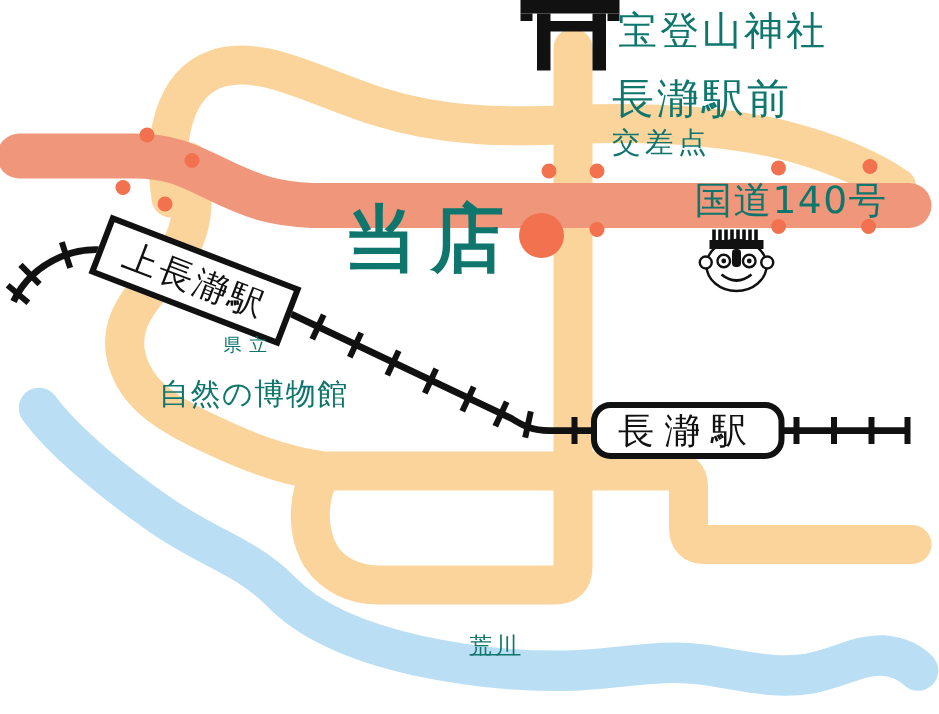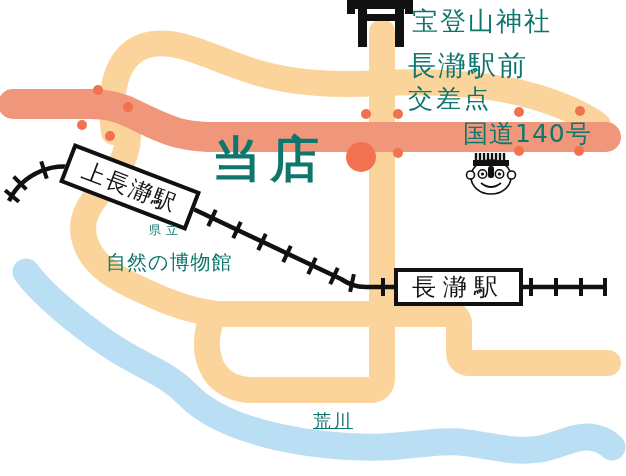--- a/index.html
+++ b/index.html
@@ -8,30 +8,30 @@
   .map svg.layer{position:absolute;left:0;top:0;z-index:1;}
   .road-minor{stroke:var(--road-minor,#FBD49B);}
   .road-main{stroke:var(--road-route140,#F0977B);}
   .river-stroke{stroke:var(--river,#BADFF4);}
   .rail{stroke:var(--railway,#111111);}
   .dot{fill:var(--marker,#F2714E);}
   .lbl{position:absolute;z-index:3;color:#0f766e;white-space:nowrap;line-height:1;}
   .station{position:absolute;z-index:2;box-sizing:border-box;background:#fff;border:4px solid #111;
            display:flex;align-items:center;justify-content:center;color:#111;}
   .station-kami{left:62px;top:166px;width:136px;height:42px;transform:rotate(21deg);font-size:23px;letter-spacing:2px;}
-  .station-nagatoro{left:394px;top:268px;width:129px;height:38px;font-size:24px;letter-spacing:7px;}
+  .station-nagatoro{left:394px;top:268px;width:129px;height:38px;font-size:24px;letter-spacing:7px;border-radius:13px;}
   .lbl-shrine{left:412px;top:8px;font-size:26px;letter-spacing:2px;}
   .lbl-ekimae{left:408px;top:52px;font-size:28px;letter-spacing:2px;}
-  .lbl-kousaten{left:408px;top:86px;font-size:25px;letter-spacing:3px;}
+  .lbl-kousaten{left:408px;top:86px;font-size:19px;letter-spacing:3px;}
   .lbl-route{left:463px;top:121px;font-size:25px;letter-spacing:1px;}
-  .lbl-shop{left:212px;top:135px;font-size:49px;font-weight:bold;letter-spacing:9px;}
+  .lbl-shop{left:229px;top:135px;font-size:49px;font-weight:bold;letter-spacing:9px;}
   .lbl-museum1{left:149px;top:224px;font-size:12px;letter-spacing:5px;}
   .lbl-museum2{left:106px;top:252px;font-size:20px;letter-spacing:1px;}
   .lbl-iwadatami{left:258px;top:380px;font-size:37px;font-weight:bold;letter-spacing:8px;}
-  .lbl-arakawa{left:313px;top:412px;font-size:18px;letter-spacing:2px;text-decoration:underline;}
+  .lbl-arakawa{left:313px;top:423px;font-size:15px;letter-spacing:2px;text-decoration:underline;}
 </style>
 </head>
 <body>
 
 <div class="map">
 
   <svg class="layer" width="626" height="476" viewBox="0 0 626 476">
 
     <g fill="none" stroke-width="26" stroke-linecap="round" stroke-linejoin="round">
       <path class="road-minor" d="M 114,132 C 108,92 116,56 144,46 C 174,36 206,56 252,71 C 296,85 340,85 382,83 C 432,81 482,84 521,93 C 553,101 581,113 598,125"></path>

